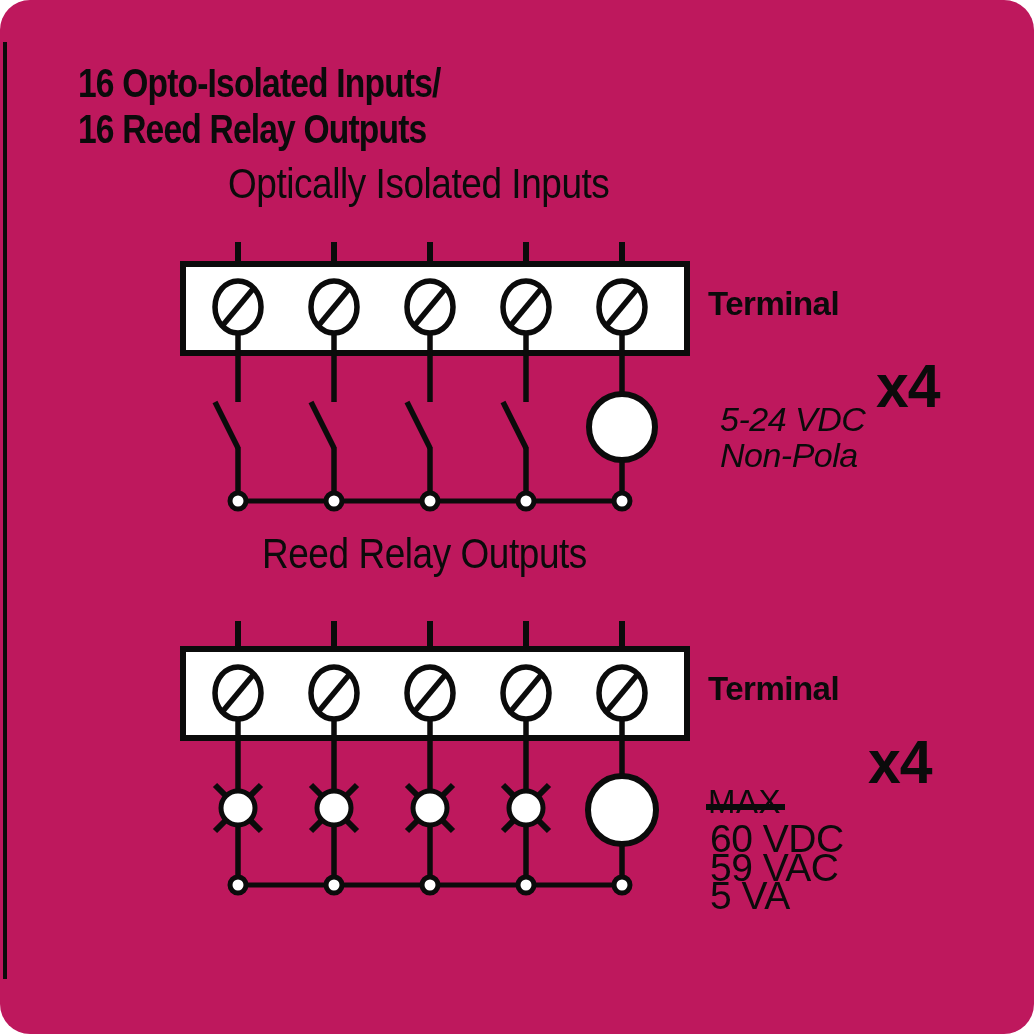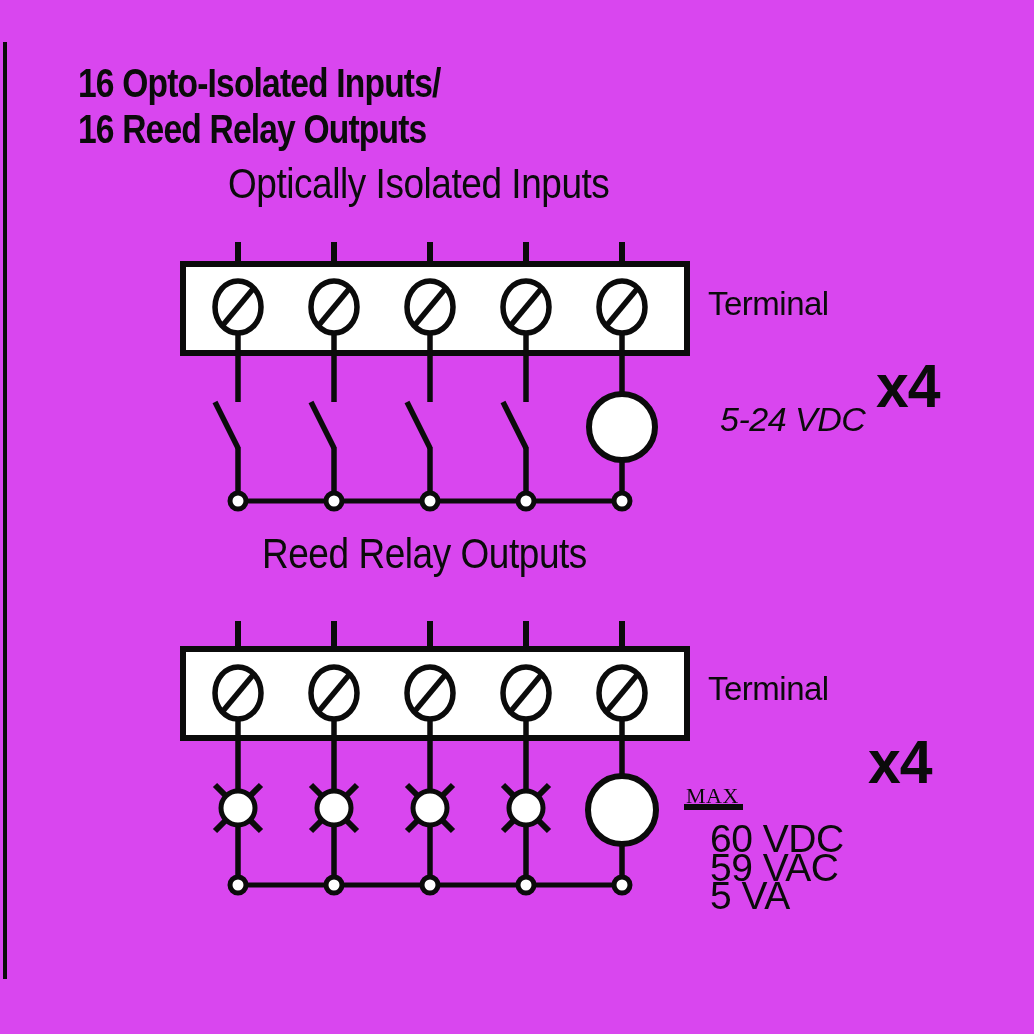--- a/index.html
+++ b/index.html
@@ -1,58 +1,59 @@
 <!DOCTYPE html>
 <html><head>
 <meta charset="utf-8">
 <style>
   html,body{margin:0;padding:0;background:#ffffff;}
   .canvas{
     position:relative;
     width:1034px;height:1034px;
-    background:#d946ef;
+    background:#be185d;
     font-family:"Liberation Sans", sans-serif;
     color:#0b0b0b;
     overflow:hidden;
+    border-radius:30px;
   }
   .left-rule{
     position:absolute;left:3px;top:42px;width:4px;height:937px;
     background:#0b0b0b;
   }
   .doc-title{
     position:absolute;left:78px;top:60px;
     font-size:40px;font-weight:800;line-height:46px;
     letter-spacing:-1px;white-space:nowrap;
     transform:scaleX(0.84);transform-origin:left top;
   }
   .section-heading{
     position:absolute;
     font-size:42px;font-weight:400;line-height:44px;
     white-space:nowrap;letter-spacing:-0.5px;
     transform:scaleX(0.88);transform-origin:left top;
   }
   .heading-inputs{left:228px;top:162px;}
   .heading-outputs{left:262px;top:532px;}
-  .label{position:absolute;white-space:nowrap;font-weight:400;}
+  .label{position:absolute;white-space:nowrap;font-weight:700;}
   .terminal-label{font-size:33px;letter-spacing:-0.5px;}
   .terminal-1{left:708px;top:285px;}
   .terminal-2{left:708px;top:670px;}
   .mult-label{
     font-size:62px;font-weight:800;letter-spacing:-1px;
     transform:scaleX(0.95);transform-origin:left top;
   }
   .mult-1{left:876px;top:350px;}
   .mult-2{left:868px;top:726px;}
   .voltage-block{
     position:absolute;left:720px;top:401px;
     font-size:34px;line-height:36px;letter-spacing:-0.5px;font-style:italic;
   }
   .max-label{
-    position:absolute;left:686px;top:783px;
-    font-size:22px;letter-spacing:0.5px;font-family:Liberation Serif, serif;
+    position:absolute;left:708px;top:783px;
+    font-size:33px;letter-spacing:0.5px;
   }
   .max-label::after{
     content:"";position:absolute;left:-2px;right:-4px;top:21px;height:6px;
     background:#0b0b0b;
   }
   .ratings-block{
     position:absolute;left:710px;top:825px;
     font-size:39px;line-height:28.5px;letter-spacing:-0.5px;
   }
   .schematic-svg{position:absolute;left:0;top:0;}
@@ -230,20 +231,21 @@
         <circle cx="526" cy="885" r="8" fill="#ffffff"></circle>
         <circle cx="622" cy="885" r="8" fill="#ffffff"></circle>
       </g>
     </g>
   </svg>
 
   <div class="label terminal-label terminal-1">Terminal</div>
   <div class="label mult-label mult-1">x4</div>
   <div class="voltage-block">
     <div>5-24 VDC</div>
+    <div>Non-Pola</div>
   </div>
 
   <div class="label terminal-label terminal-2">Terminal</div>
   <div class="label mult-label mult-2">x4</div>
   <div class="max-label">MAX</div>
   <div class="ratings-block">
     <div>60 VDC</div>
     <div>59 VAC</div>
     <div>5 VA</div>
   </div>

